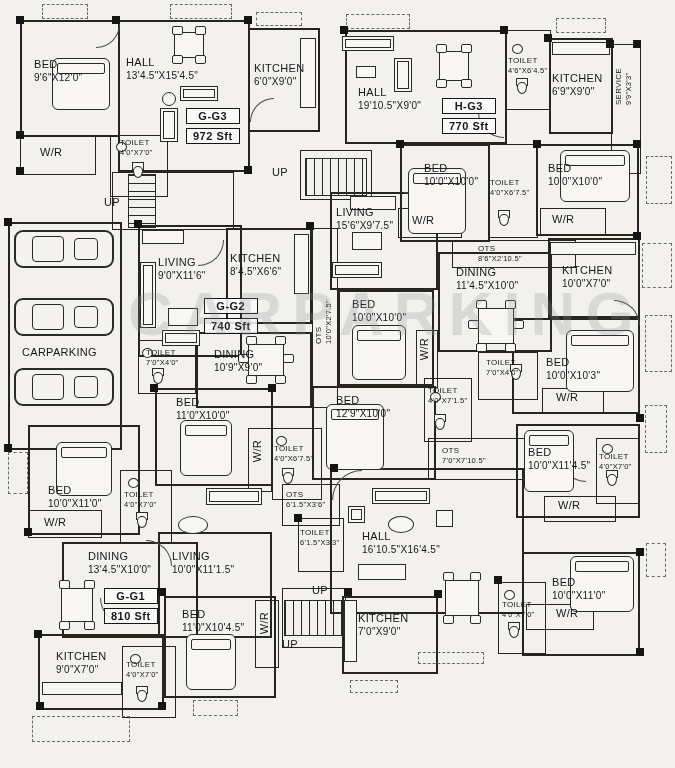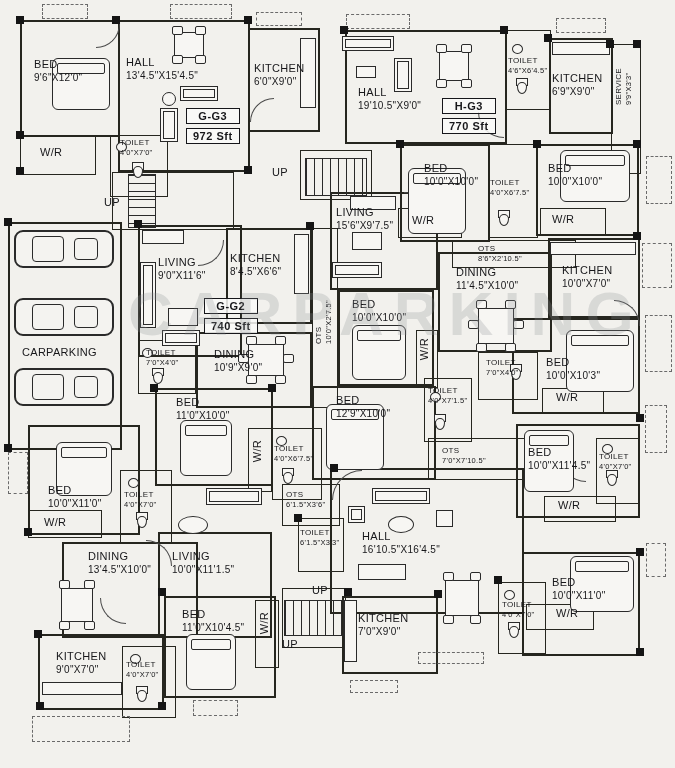--- a/index.html
+++ b/index.html
@@ -439,20 +439,24 @@
     </div>
   <div class="lbl v" style="left:251px;top:440px">W/R</div>
   <div class="lbl sm" style="left:274px;top:444px">
     <span class="nm">TOILET</span>
     <span class="dims">4'0"X6'7.5"</span>
     </div>
   <div class="lbl sm" style="left:286px;top:490px">
     <span class="nm">OTS</span>
     <span class="dims">6'1.5"X3'6"</span>
     </div>
+  <div class="badge" style="left:104px;top:588px">
+    <span>G-G1</span>
+    <span>810 Sft</span>
+    </div>
   <div class="lbl" style="left:56px;top:650px">
     <span class="nm">KITCHEN</span>
     <span class="dims">9'0"X7'0"</span>
     </div>
   <div class="lbl sm" style="left:126px;top:660px">
     <span class="nm">TOILET</span>
     <span class="dims">4'0"X7'0"</span>
     </div>
   <div class="lbl" style="left:182px;top:608px">
     <span class="nm">BED</span>

